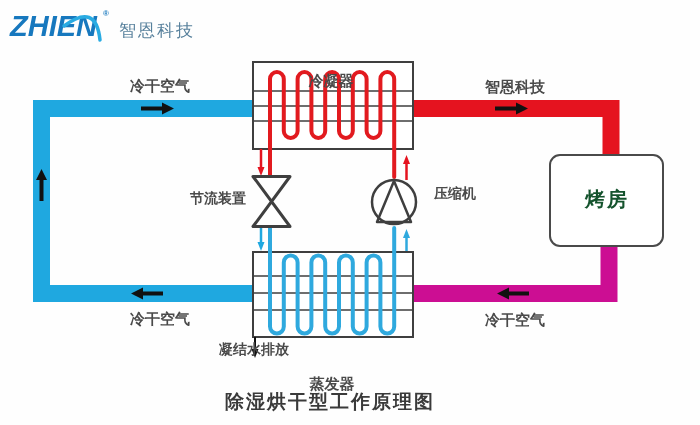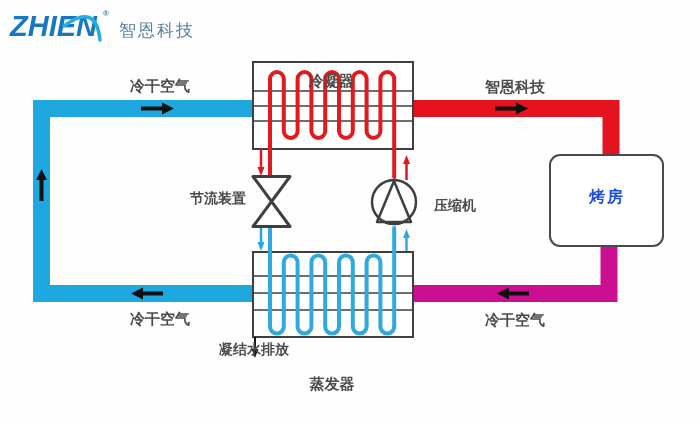--- a/index.html
+++ b/index.html
@@ -7,21 +7,21 @@
     position:relative;width:700px;height:425px;background:#fefefe;overflow:hidden;
     font-family:"Liberation Sans",sans-serif;
   }
   .stage svg.diagram{position:absolute;left:0;top:0;}
   .lbl{
     position:absolute;transform:translateX(-50%);white-space:nowrap;
     color:#4a4a4a;font-weight:600;font-size:15px;line-height:1.1;
     font-family:"Liberation Sans",sans-serif;
   }
   .lbl.small{font-size:14px;}
-  .lbl.room{font-size:16px;letter-spacing:2px;color:#1d4ed8;text-align:center;}
+  .lbl.room{font-size:20px;letter-spacing:2px;color:#14532d;text-align:center;}
   .lbl.title{font-size:19px;font-weight:700;letter-spacing:2px;color:#3a3a3a;}
   
   .logo{position:absolute;left:10px;top:10px;width:190px;height:42px;}
   .logo .brand{
     position:absolute;left:0;top:0;font-size:29px;font-weight:700;font-style:italic;
     color:#1778be;letter-spacing:0px;
   }
   .logo .swoosh{position:absolute;left:48px;top:-6px;}
   .logo .reg{position:absolute;left:93px;top:-1px;font-size:8px;color:#1778be;font-weight:700;}
   .logo .company{
@@ -100,20 +100,21 @@
       <path d="M 6 22 Q 38 -2 42 36" fill="none" stroke-width="3.5" stroke-linecap="round" stroke="#29ABE2"></path>
     </svg>
     <span class="reg">®</span>
     <span class="company">智恩科技</span>
   </div>
 
   <div class="lbl" style="left:331px;top:37px;margin-top:36px;">冷凝器</div>
   <div class="lbl" style="left:160px;top:78px;">冷干空气</div>
   <div class="lbl" style="left:515px;top:79px;">智恩科技</div>
   <div class="lbl small" style="left:218px;top:191px;">节流装置</div>
-  <div class="lbl small" style="left:455px;top:198px;">压缩机</div>
+  <div class="lbl small" style="left:455px;top:186px;">压缩机</div>
   <div class="lbl room" style="left:607px;top:188px;">烤房</div>
   <div class="lbl" style="left:332px;top:344px;margin-top:32px;">蒸发器</div>
   <div class="lbl" style="left:160px;top:311px;">冷干空气</div>
   <div class="lbl" style="left:515px;top:312px;">冷干空气</div>
   <div class="lbl small" style="left:254px;top:342px;">凝结水排放</div>
+  <div class="lbl title" style="left:330px;top:392px;">除湿烘干型工作原理图</div>
 
 </div>
 
 </body></html>

